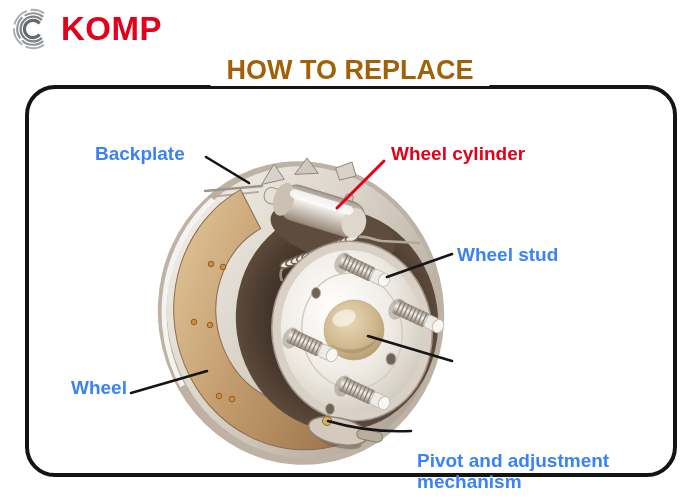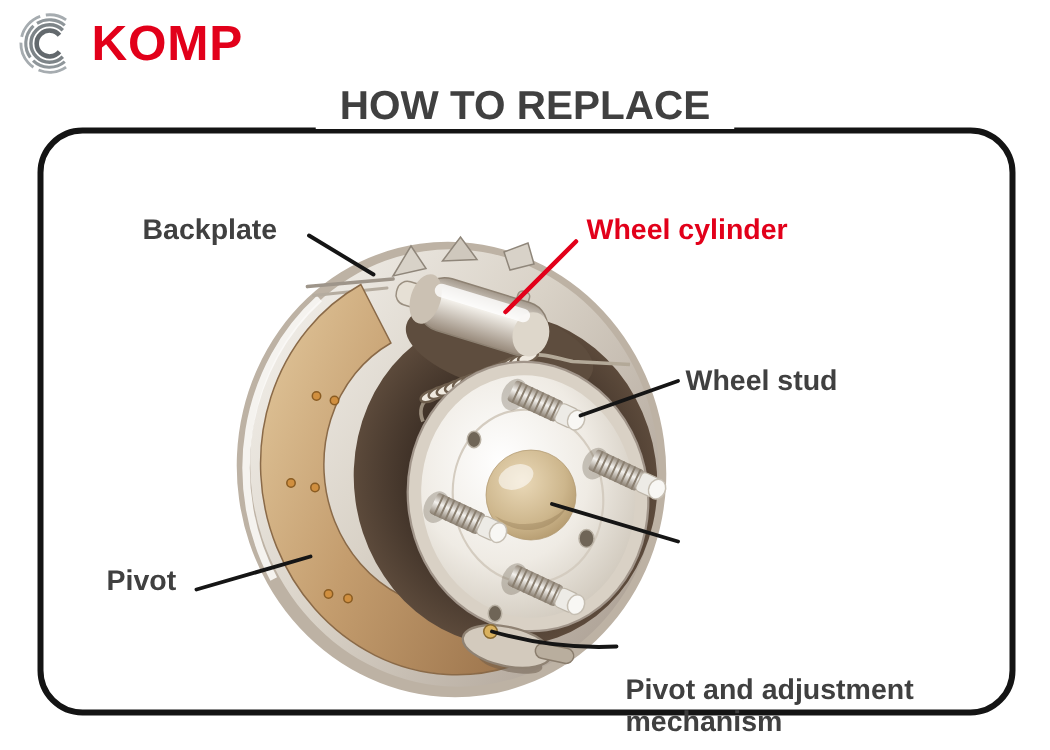--- a/index.html
+++ b/index.html
@@ -7,26 +7,26 @@
          font-family:"Liberation Sans",sans-serif;border-radius:15px;}
   
   .frame{position:absolute;left:25px;top:85px;width:652px;height:392px;
          box-sizing:border-box;border:4.5px solid #141414;border-radius:30px;z-index:1;}
   
   .logo{position:absolute;left:10px;top:6px;display:flex;align-items:center;gap:3px;z-index:5;}
   .logo-text{font-size:33px;font-weight:bold;color:#e2001a;letter-spacing:.5px;line-height:44px;}
   
   .title{position:absolute;top:56px;left:50%;transform:translateX(-50%);text-align:center;
          background:#fff;padding:0 16px;z-index:3;white-space:nowrap;}
-  .title .t1{font-size:27px;font-weight:bold;color:#404040;line-height:1.1;}
+  .title .t1{font-size:27px;font-weight:bold;color:#a16207;line-height:1.1;}
   .title .t2{font-size:30px;font-weight:bold;color:#111;letter-spacing:-.5px;line-height:1.1;}
   
   .diagram{position:absolute;left:0;top:0;z-index:2;}
   
-  .lbl{position:absolute;font-weight:bold;font-size:19px;color:#404040;z-index:4;line-height:21px;}
+  .lbl{position:absolute;font-weight:bold;font-size:19px;color:#3b82f6;z-index:4;line-height:21px;}
   .lbl.red{color:#e2001a;}
   .lbl-backplate{left:95px;top:143px;}
   .lbl-wheel-cylinder{left:391px;top:143px;text-align:right;}
   .lbl-wheel-stud{left:457px;top:244px;}
   .lbl-hub-nut{left:456px;top:343px;width:142px;}
   .lbl-shoe{left:71px;top:377px;}
   .lbl-pivot{left:417px;top:410px;width:210px;margin-top:40px;}
 </style>
 </head>
 <body>
@@ -199,16 +199,16 @@
       <path d="M452,254 L387,277" stroke="#151515" stroke-width="2.6"></path>
       <path d="M452,361 L368,336" stroke="#151515" stroke-width="2.6"></path>
       <path d="M131,393 L207,371" stroke="#151515" stroke-width="2.6"></path>
       <path d="M411,431 Q369,433 328,421" stroke="#151515" stroke-width="2.6"></path>
     </g>
   </svg>
 
   <div class="lbl lbl-backplate">Backplate</div>
   <div class="lbl red lbl-wheel-cylinder">Wheel cylinder</div>
   <div class="lbl lbl-wheel-stud">Wheel stud</div>
-  <div class="lbl lbl-shoe">Pivot</div>
+  <div class="lbl lbl-shoe">Wheel</div>
   <div class="lbl lbl-pivot">Pivot and adjustment mechanism</div>
 
 </div>
 
 </body></html>

